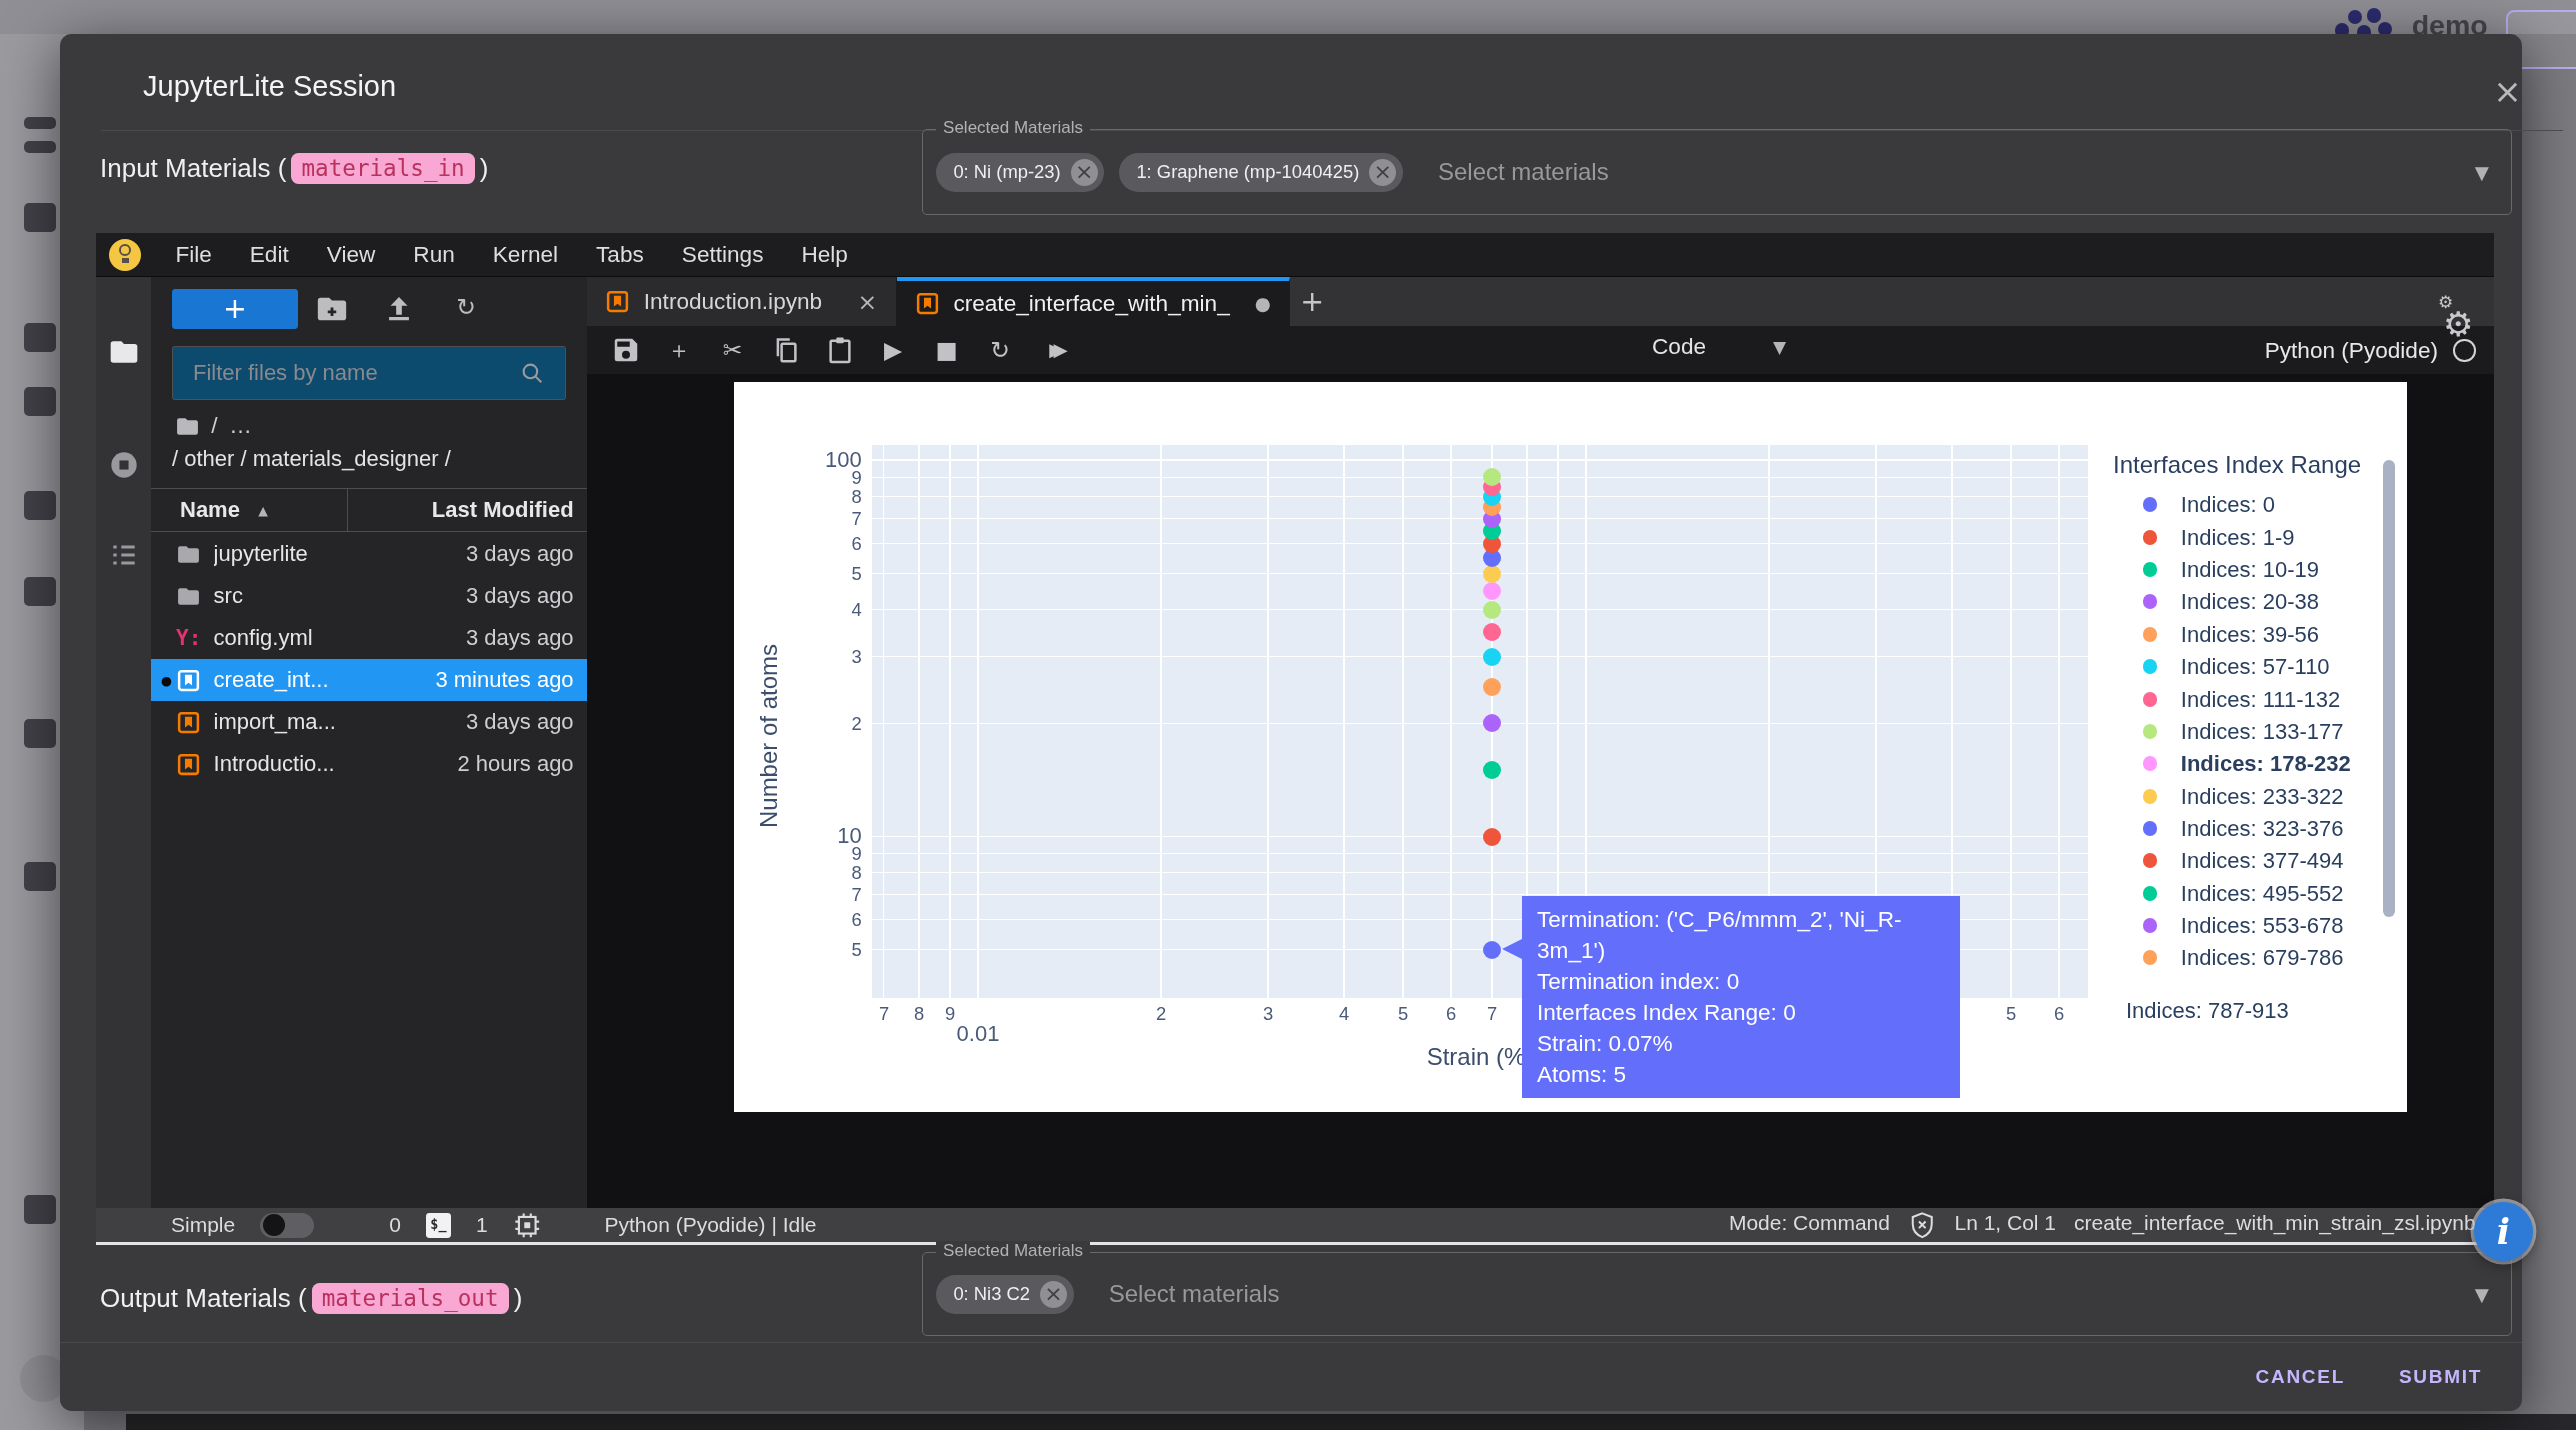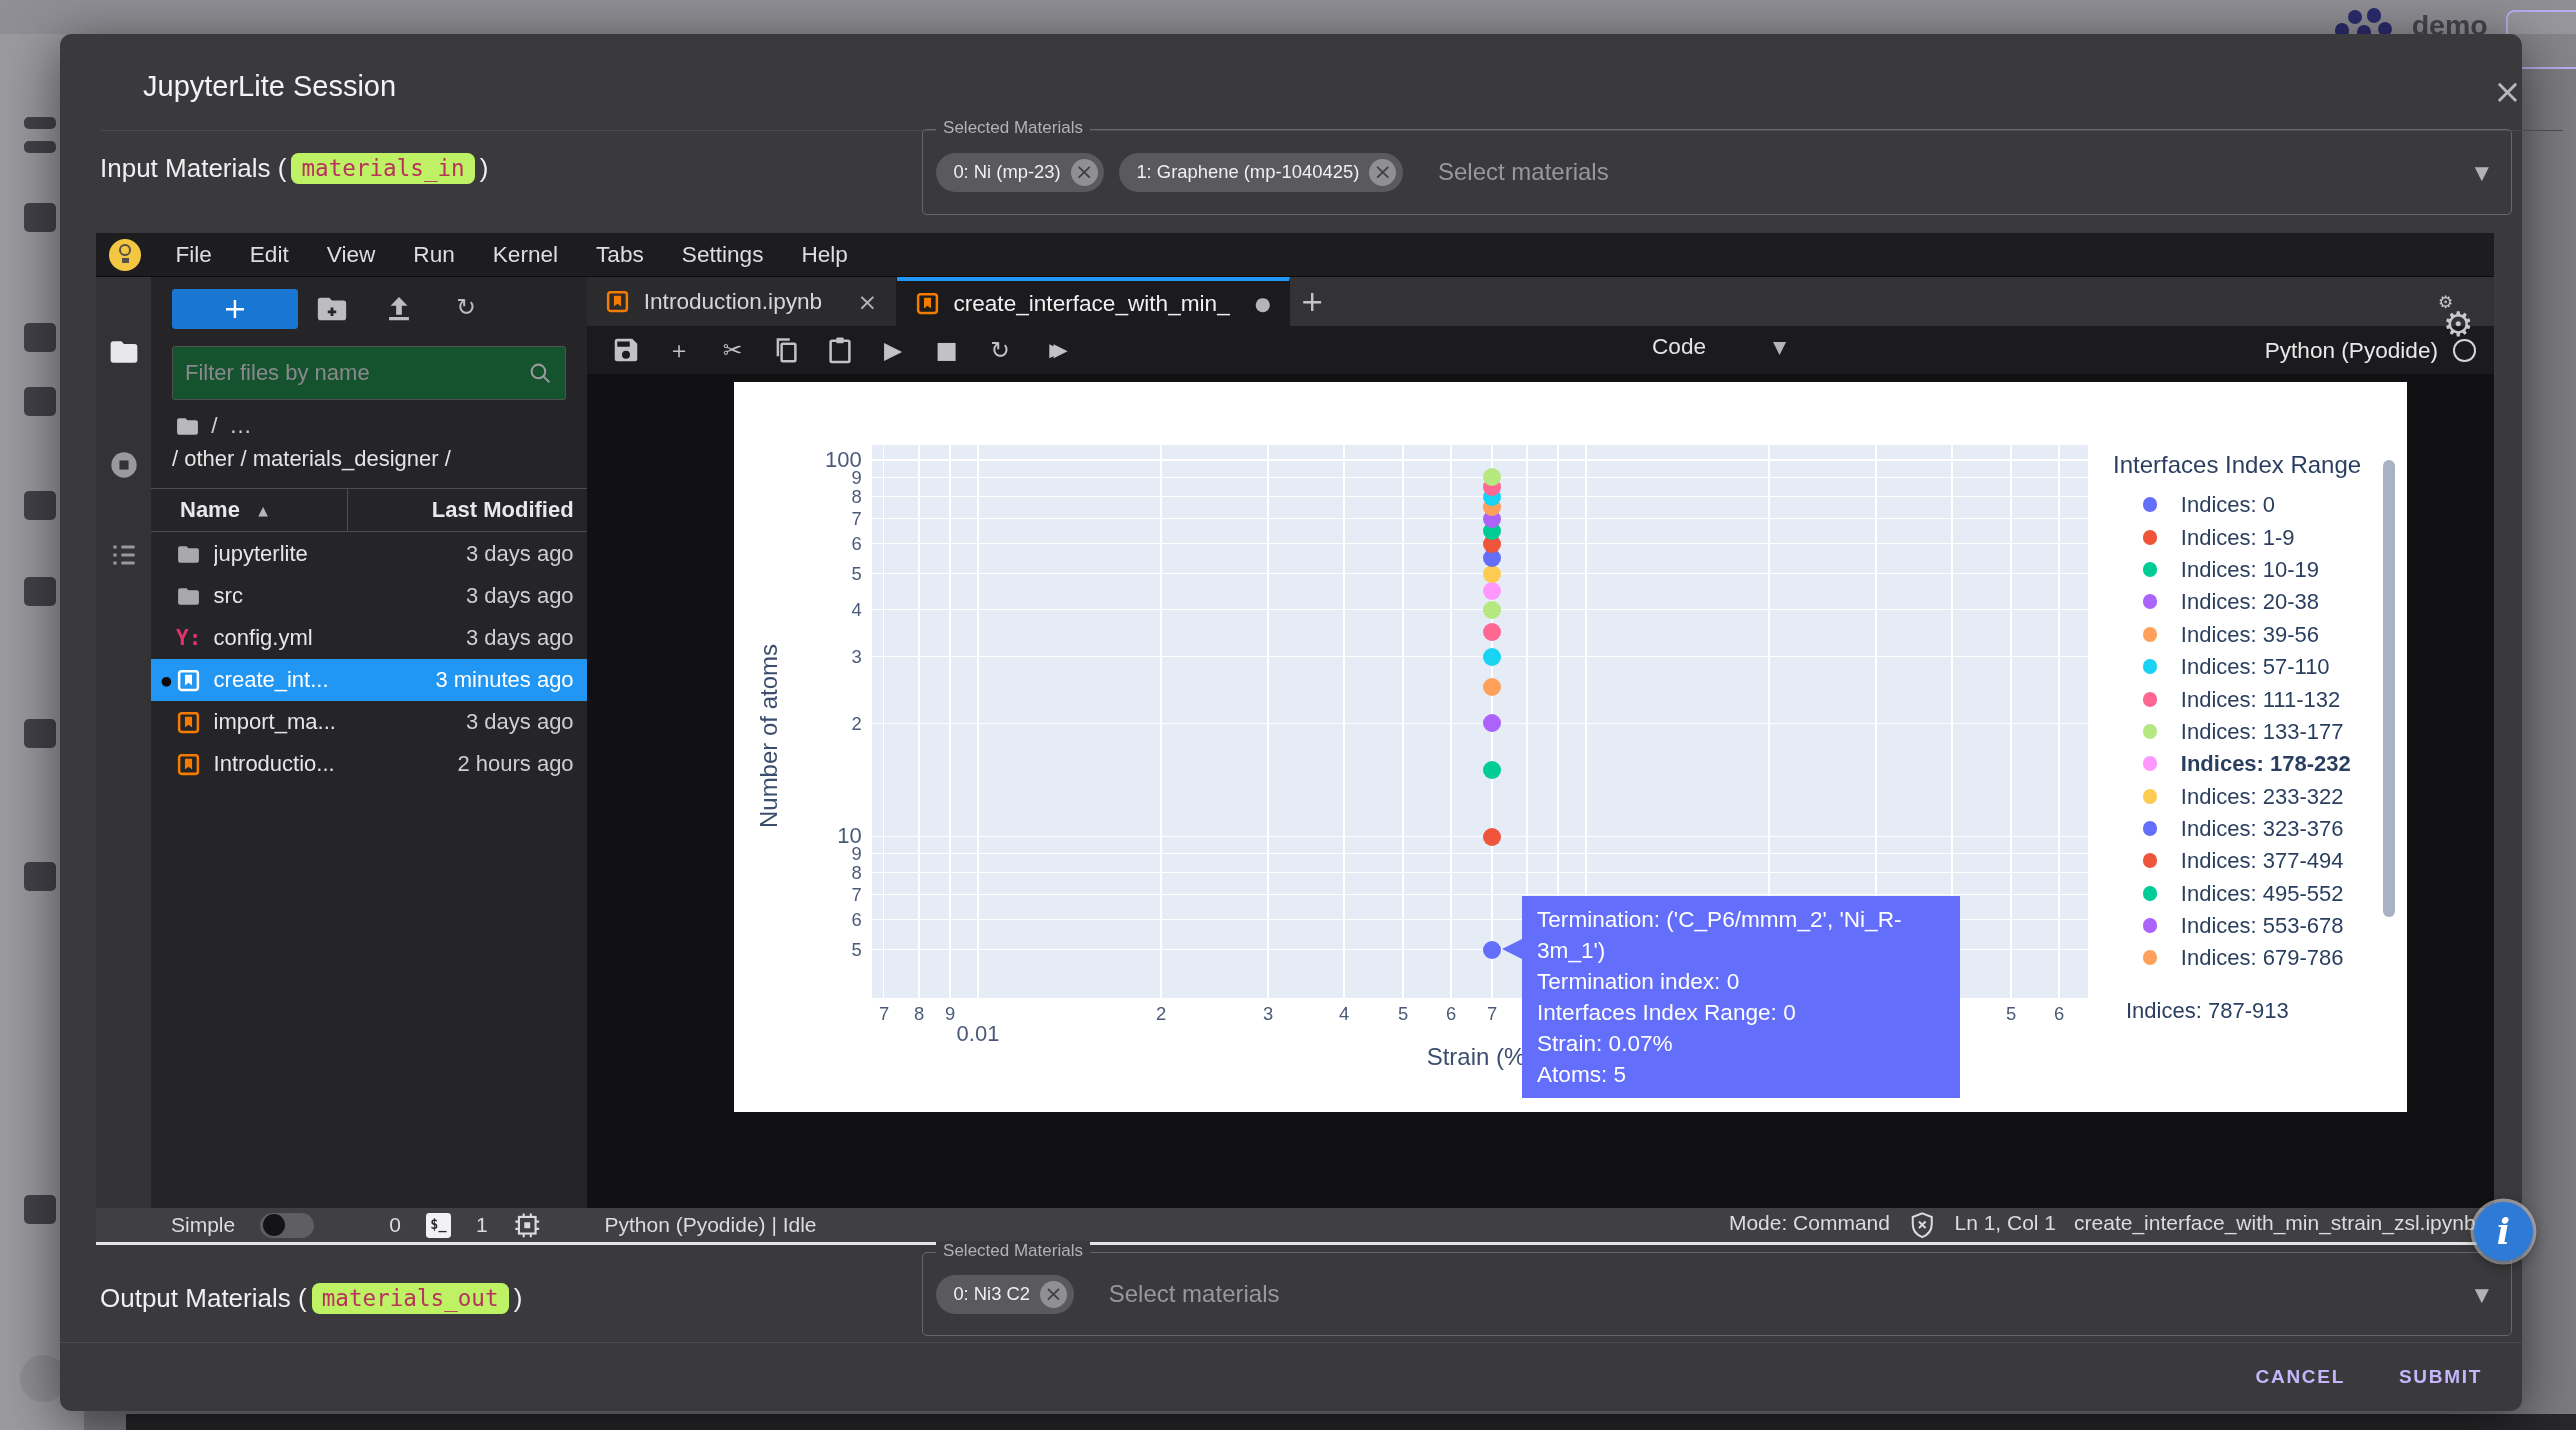--- a/index.html
+++ b/index.html
@@ -28,21 +28,21 @@
   .modal {
     position:absolute; left:60px; top:34px; width:2462px; height:1377px;
     background:#3a3a3c; border-radius:11.7px;
     box-shadow:0 11.7px 59px rgba(0,0,0,0.55);
   }
   .modal-header { position:absolute; left:0; top:16px; width:100%; height:81px; border-bottom:0.8px solid #4b4b4e;margin-left:41px; }
   .modal-title { position:absolute; left:42px; top:20px; font-size:29px; font-weight:500; color:#f4f4f6; }
   .modal-close { position:absolute; right:37px; top:22px; width:37px; height:37px; font-size:34px; color:#b9b9bd;
                  display:flex; align-items:center; justify-content:center; cursor:pointer; font-family:"DejaVu Sans",sans-serif;}
   .io-label { position:absolute; left:40px; height:50px; display:flex; align-items:center; gap:3.4px; font-size:26px; color:#f0f0f2; }
-  .code-chip { font-family:"DejaVu Sans Mono", monospace; font-size:22.6px; color:#b9315c; background:#bef264;
+  .code-chip { font-family:"DejaVu Sans Mono", monospace; font-size:22.6px; color:#b9315c; background:#f9a8d4;
                border-radius:7.5px; padding:2.5px 10px; margin:0 1.7px; }
   .mui-field { position:absolute; border:0.8px solid #68686c; border-radius:5px; }
   .mui-field .flabel { position:absolute; top:-11.7px; left:13.4px; font-size:17px; color:#b2b2b6; background:#3a3a3c; padding:0 6.7px; }
   .chips-row { display:flex; align-items:center; gap:15px; height:100%; padding-left:13.4px; }
   .chip { display:flex; align-items:center; gap:10px; background:#59595e; border-radius:22px; height:39px; padding:0 6.7px 0 17px;
           color:#f0f0f2; font-size:18.4px; white-space:nowrap; }
   .chip-x { width:27px; height:27px; border-radius:50%; background:#8f8f94; color:#3f3f44; font-size:22px; line-height:25px;
             text-align:center; cursor:pointer; font-family:"DejaVu Sans",sans-serif; }
   .select-ph { background:transparent; border:none; outline:none; font-size:24px; color:#98989c; width:352px;
                font-family:"Liberation Sans",sans-serif; margin-left:20px; }
@@ -69,22 +69,22 @@
   .jlab-body { position:absolute; left:0; top:44px; width:100%; height:931px; display:flex; }
   .activity { width:55px; height:100%; background:#333336; position:relative; }
   .act-icon { position:absolute; left:11.7px; width:32px; height:32px; color:#e8e8ea; cursor:pointer; }
   .act-icon.dim { color:#9a9a9e; }
 
   .fbrowser { width:436px; height:100%; background:#252527; position:relative; }
   .fb-newbtn { position:absolute; left:21px; top:11.7px; width:126px; height:40px; background:#1976d2; border-radius:3.4px;
                color:#fff; font-size:28.5px; display:flex; align-items:center; justify-content:center; cursor:pointer;
                font-family:"DejaVu Sans",sans-serif; }
   .fb-tool { position:absolute; top:15px; width:34px; height:34px; color:#bdbdbf; cursor:pointer; }
-  .fb-filter { position:absolute; left:21px; top:69px; width:394px; height:54px; background:#14532d;
-               border:0.8px solid #515154; border-radius:2.5px; display:flex; align-items:center; padding:0 12px; }
+  .fb-filter { position:absolute; left:21px; top:69px; width:394px; height:54px; background:#0c4a6e;
+               border:0.8px solid #515154; border-radius:2.5px; display:flex; align-items:center; padding:0 20px; }
   .fb-filter input { flex:1; background:transparent; border:none; outline:none; color:#ddd; font-size:22px;
                      font-family:"Liberation Sans",sans-serif; }
   .fb-filter input::placeholder { color:#8a8a8e; }
   .fb-filter .sicon { width:25px; height:25px; color:#9a9a9e; }
   .fb-crumbs1 { position:absolute; left:23.5px; top:134px; height:30px; display:flex; align-items:center; gap:11.7px;
                 color:#cfcfd3; font-size:22.6px; }
   .fb-crumbs1 .cicon { width:25px; height:25px; color:#b9b9bd; }
   .fb-crumbs2 { position:absolute; left:21px; top:169px; color:#e4e4e6; font-size:22px; }
   .fb-lhead { position:absolute; left:0; top:211px; width:436px; height:44px; border-top:0.8px solid #4d4d50;
               border-bottom:0.8px solid #4d4d50; display:flex; align-items:center; font-size:22px; font-weight:bold; color:#e8e8ea; }

